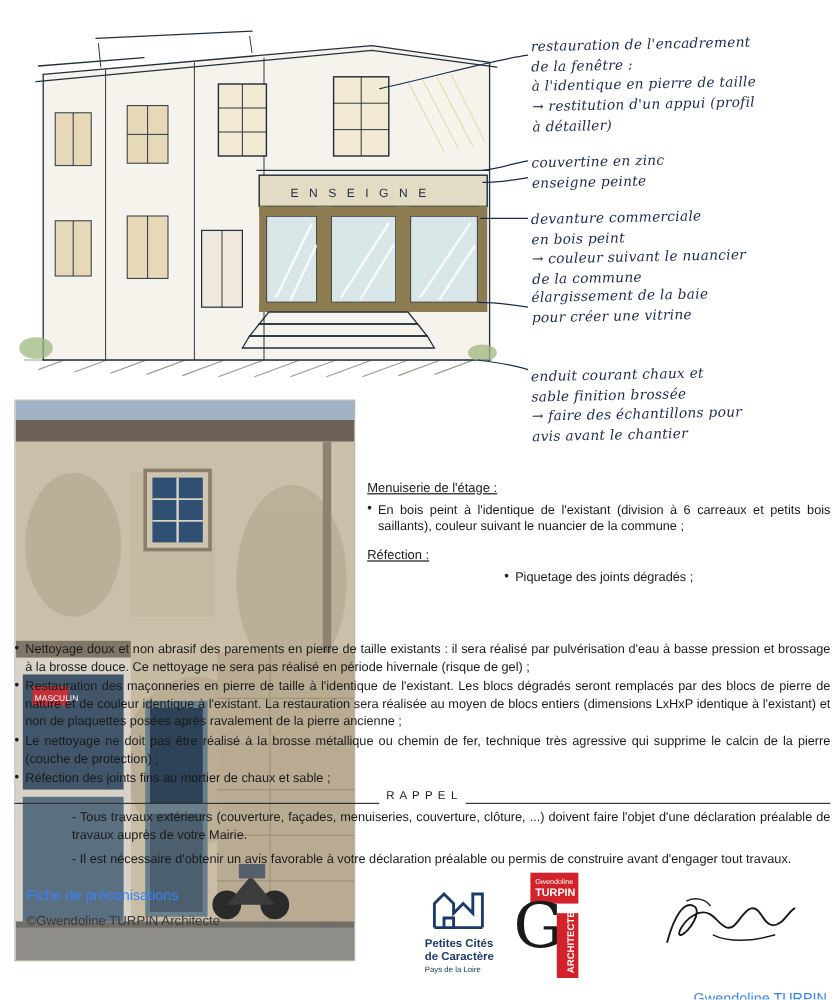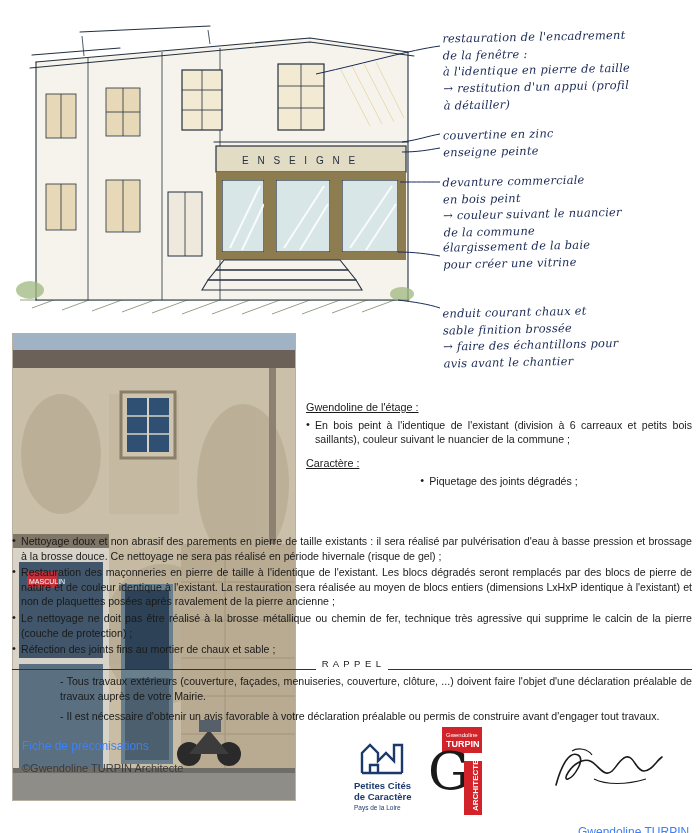--- a/index.html
+++ b/index.html
@@ -306,26 +306,26 @@
         <path d="M176,420 L196,396 L216,420 Z" fill="#3c3c3c"></path>
         <rect x="186" y="386" width="22" height="12" fill="#55606b"></rect>
       </g>
 
       <rect x="0" y="434" width="282" height="32" fill="#8f8d88"></rect>
       <rect x="0" y="434" width="282" height="5" fill="#6f6d68"></rect>
     </svg>
   </div>
 
   <div class="txtcol">
-    <div class="sect-title">Gwendoline de l'étage :</div>
+    <div class="sect-title">Menuiserie de l'étage :</div>
     <ul class="bullets">
       <li>En bois peint à l'identique de l'existant (division à 6 carreaux et petits bois saillants), couleur suivant le nuancier de la commune ;</li>
     </ul>
     <div class="gap"></div>
-    <div class="sect-title">Caractère :</div>
+    <div class="sect-title">Réfection :</div>
     <ul class="bullets center-line">
       <li style="display:inline-block;text-align:left;">Piquetage des joints dégradés ;</li>
     </ul>
   </div>
 
   <div class="txtfull">
     <ul class="bullets">
       <li>Nettoyage doux et non abrasif des parements en pierre de taille existants : il sera réalisé par pulvérisation d'eau à basse pression et brossage à la brosse douce. Ce nettoyage ne sera pas réalisé en période hivernale (risque de gel) ;</li>
       <li>Restauration des maçonneries en pierre de taille à l'identique de l'existant. Les blocs dégradés seront remplacés par des blocs de pierre de nature et de couleur identique à l'existant. La restauration sera réalisée au moyen de blocs entiers (dimensions LxHxP identique à l'existant) et non de plaquettes posées après ravalement de la pierre ancienne ;</li>
       <li>Le nettoyage ne doit pas être réalisé à la brosse métallique ou chemin de fer, technique très agressive qui supprime le calcin de la pierre (couche de protection) ;</li>

